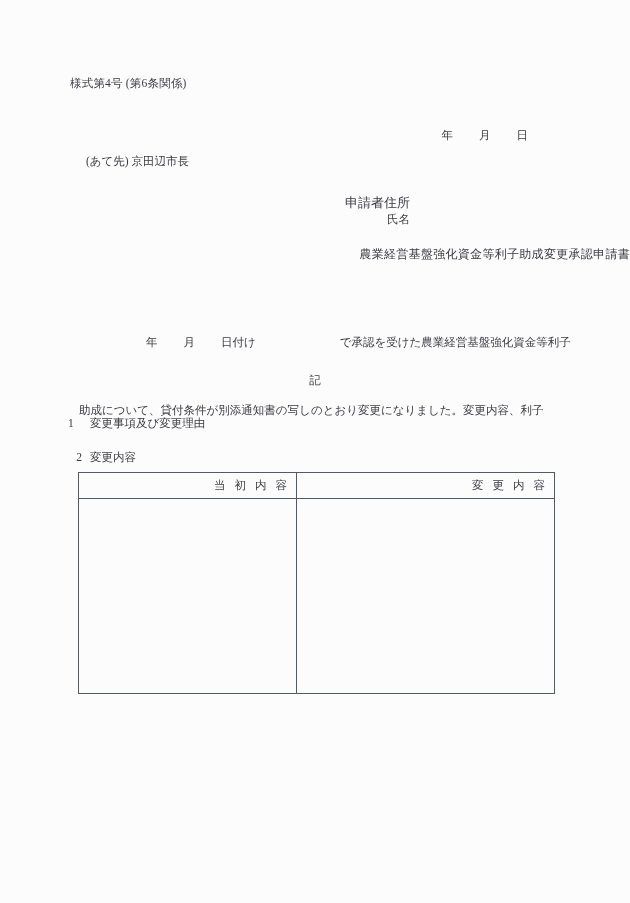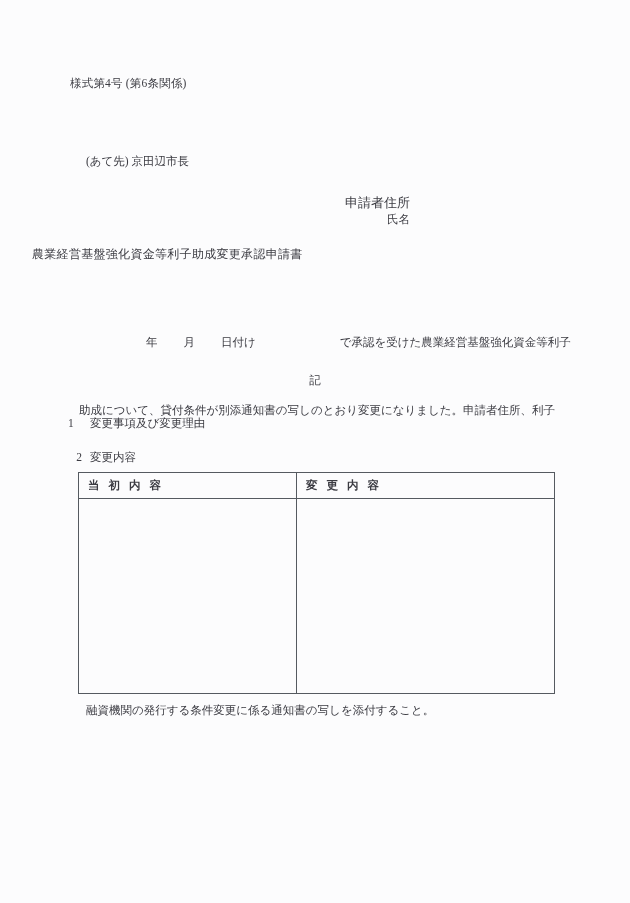--- a/index.html
+++ b/index.html
@@ -53,21 +53,21 @@
   }
   .applicant-name {
     left: 387px; top: 212px;
     font-size: 11.5px;
   }
 
   
   .doc-title {
     left: 0; top: 246px;
     width: 630px;
-    text-align: left;
+    text-align: right;
     font-size: 12px;
     letter-spacing: 0.3px;
     padding-left: 32px;
     box-sizing: border-box;
   }
 
   
   .body-para {
     left: 70px; top: 286px;
     width: 500px;
@@ -108,25 +108,24 @@
   .change-table th,
   .change-table td {
     border: 1px solid #555a60;
     font-weight: normal;
     font-size: 11.5px;
     color: #3b3b42;
     padding: 0;
   }
   .change-table th {
     height: 25px;
-    text-align: left;
+    text-align: right;
     vertical-align: middle;
     letter-spacing: 9px;
     text-indent: 9px;
-    font-weight: bold;
   }
   .change-table td {
     height: 194px;
     vertical-align: top;
   }
   .col-left { width: 217px; }
   .col-right { width: 257px; }
 
   
   .footer-note {
@@ -134,31 +133,34 @@
     font-size: 11.5px;
   }
 </style>
 </head>
 <body>
 
 <div class="page">
 
   <div class="abs form-no">様式第4号 (第6条関係)</div>
 
+  <div class="abs date-line">
+    <span class="seg">年</span><span class="gap-sm"></span><span class="seg">月</span><span class="gap-sm"></span><span class="seg">日</span>
+  </div>
 
   <div class="abs addressee">(あて先) 京田辺市長</div>
 
   <div class="abs applicant-addr">申請者住所</div>
   <div class="abs applicant-name">氏名</div>
 
   <div class="abs doc-title">農業経営基盤強化資金等利子助成変更承認申請書</div>
 
   <div class="abs body-para">
     <span class="line indent-first"><span>年</span><span class="gap-sm"></span><span>月</span><span class="gap-sm"></span><span>日付け</span><span class="blank-gap"></span><span>で承認を受けた農業経営基盤強化資金等利子</span></span>
-    <span class="line">助成について、貸付条件が別添通知書の写しのとおり変更になりました。申請者住所、利子</span>
+    <span class="line">助成について、貸付条件が別添通知書の写しのとおり変更になりました。変更内容、利子</span>
   </div>
 
   <div class="abs ki">記</div>
 
   <div class="abs item item-1"><span class="num">1</span><span>変更事項及び変更理由</span></div>
 
   <div class="abs item item-2"><span class="num">2</span><span>変更内容</span></div>
 
   <table class="change-table">
     <thead>
@@ -168,15 +170,14 @@
       </tr>
     </thead>
     <tbody>
       <tr>
         <td class="col-left"></td>
         <td class="col-right"></td>
       </tr>
     </tbody>
   </table>
 
-  <div class="abs footer-note">融資機関の発行する条件変更に係る通知書の写しを添付すること。</div>
 
 </div>
 
 </body></html>

